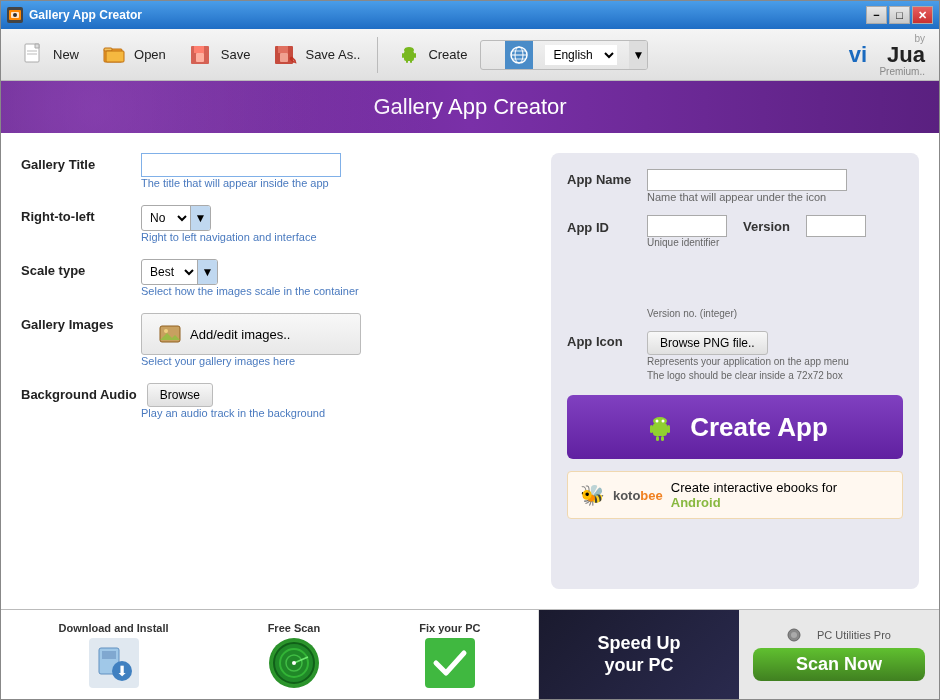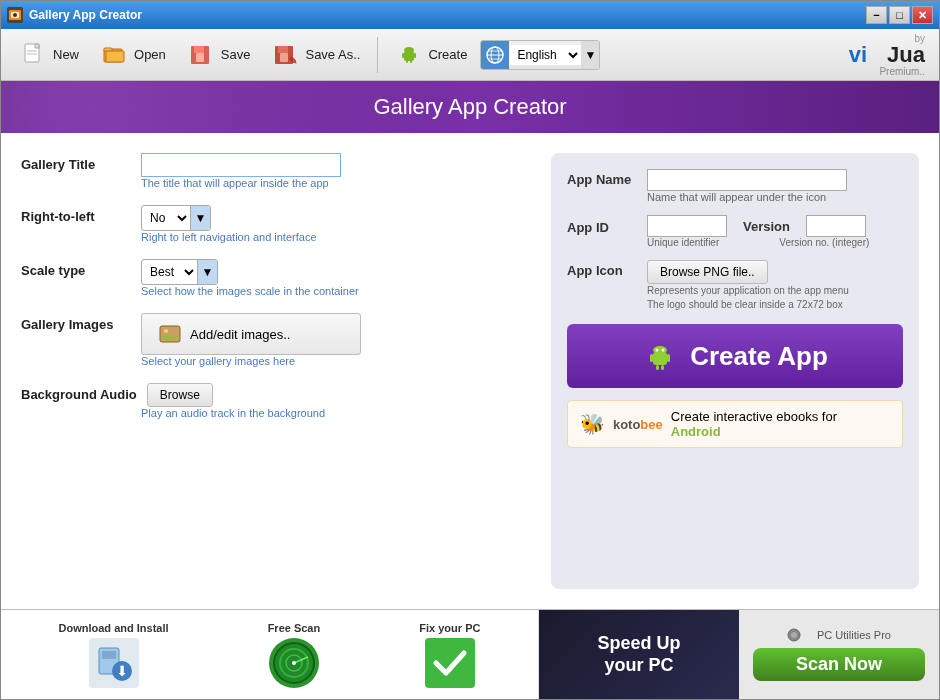--- a/index.html
+++ b/index.html
@@ -34,21 +34,21 @@
     }
     .toolbar-sep { width: 1px; height: 36px; background: #bbb; margin: 0 4px; }
     .tb-item {
       display: flex; align-items: center; gap: 5px; padding: 4px 8px;
       cursor: pointer; border: 1px solid transparent; border-radius: 3px;
       font-size: 13px; font-weight: normal; color: #222;
     }
     .tb-item-icon { width: 28px; height: 28px; display: flex; align-items: center; justify-content: center; }
 
     
-    .lang-selector { display: flex; align-items: center; gap: 0; border: 1px solid #bbb; border-radius: 3px; overflow: hidden; }
+    .lang-selector { display: flex; align-items: center; gap: 12px; border: 1px solid #bbb; border-radius: 3px; overflow: hidden; padding-left: 24px; }
     .lang-globe { width: 28px; height: 28px; background: #4a8cc8; display: flex; align-items: center; justify-content: center; }
     .lang-select { border: none; background: white; padding: 2px 4px; font-size: 12px; outline: none; cursor: pointer; }
     .lang-drop { background: #ddd; width: 18px; height: 28px; display: flex; align-items: center; justify-content: center; cursor: pointer; }
 
     
     .header-banner {
       background: linear-gradient(to right, #5a2080, #7a30a8, #5a2080);
       height: 52px; display: flex; align-items: center; justify-content: center; flex-shrink: 0;
     }
     .header-banner-title { color: white; font-size: 22px; font-weight: normal; }
@@ -353,21 +353,21 @@
 
       <div>
         <div class="right-form-row" style="align-items:center;">
           <span class="right-label">App ID</span>
           <div style="display:flex;align-items:center;gap:16px;">
             <input type="text" class="app-id-input" value="" style="">
             <span style="font-size:13px;font-weight:bold;color:#333;">Version</span>
             <input type="text" class="version-input" value="" style="">
           </div>
         </div>
-        <div style="margin-left:80px;display:flex;gap:60px;font-size:10px;color:#666;">
+        <div style="margin-left:80px;display:flex;gap:60px;font-size:10px;color:#666;flex-direction:column;">
           <span>Unique identifier</span>
           <span>Version no. (integer)</span>
         </div>
       </div>
 
       <div>
         <div class="right-form-row">
           <span class="right-label">App Icon</span>
           <button class="browse-png-btn">Browse PNG file..</button>
         </div>

